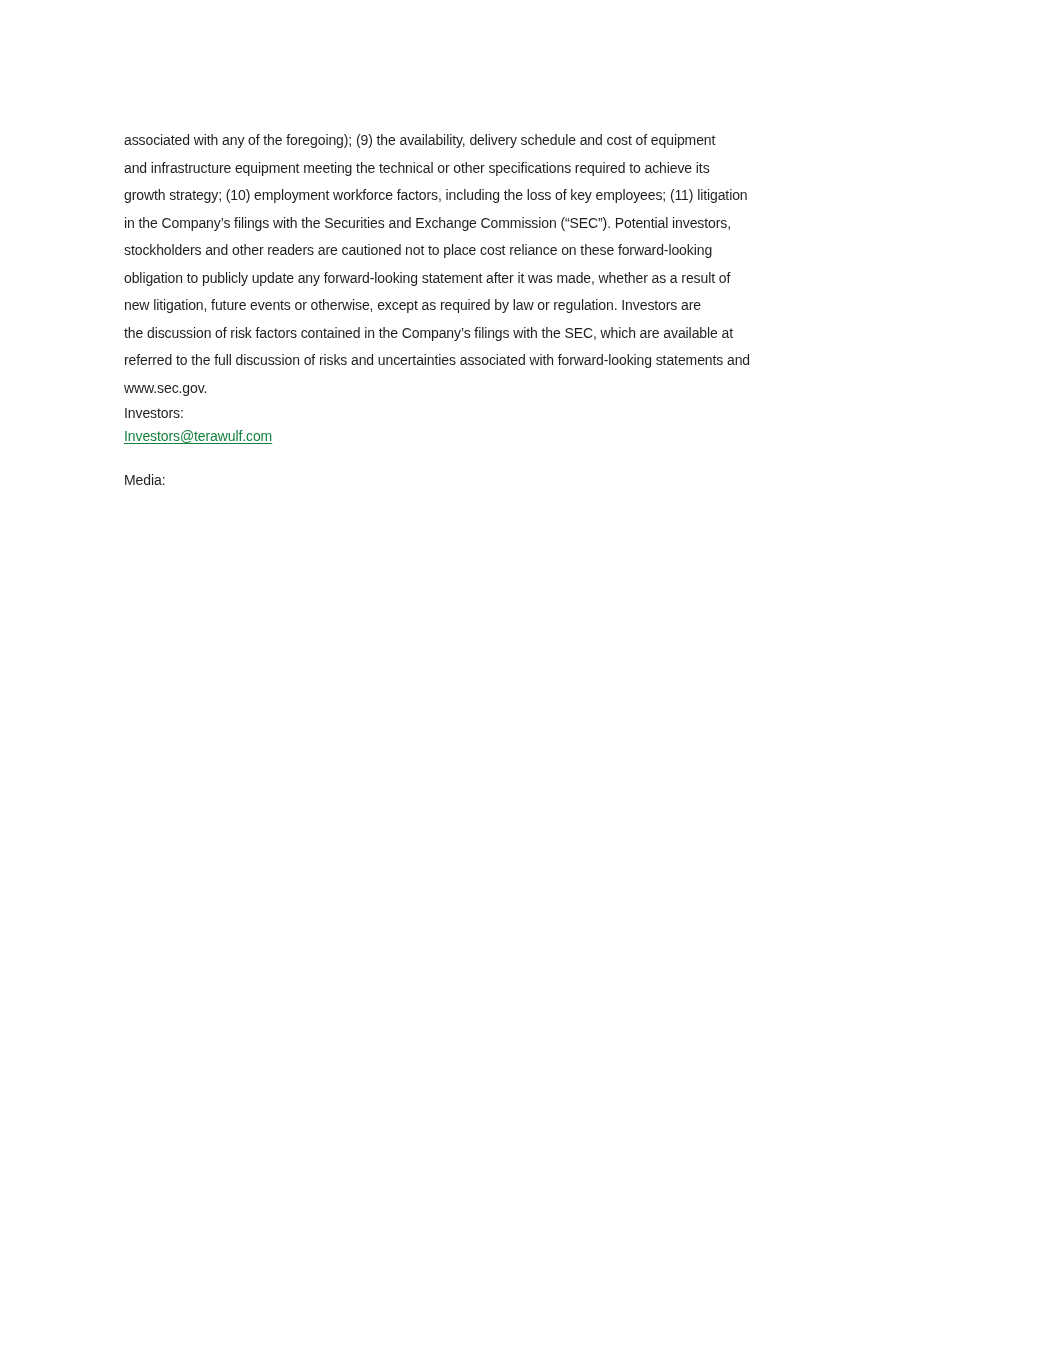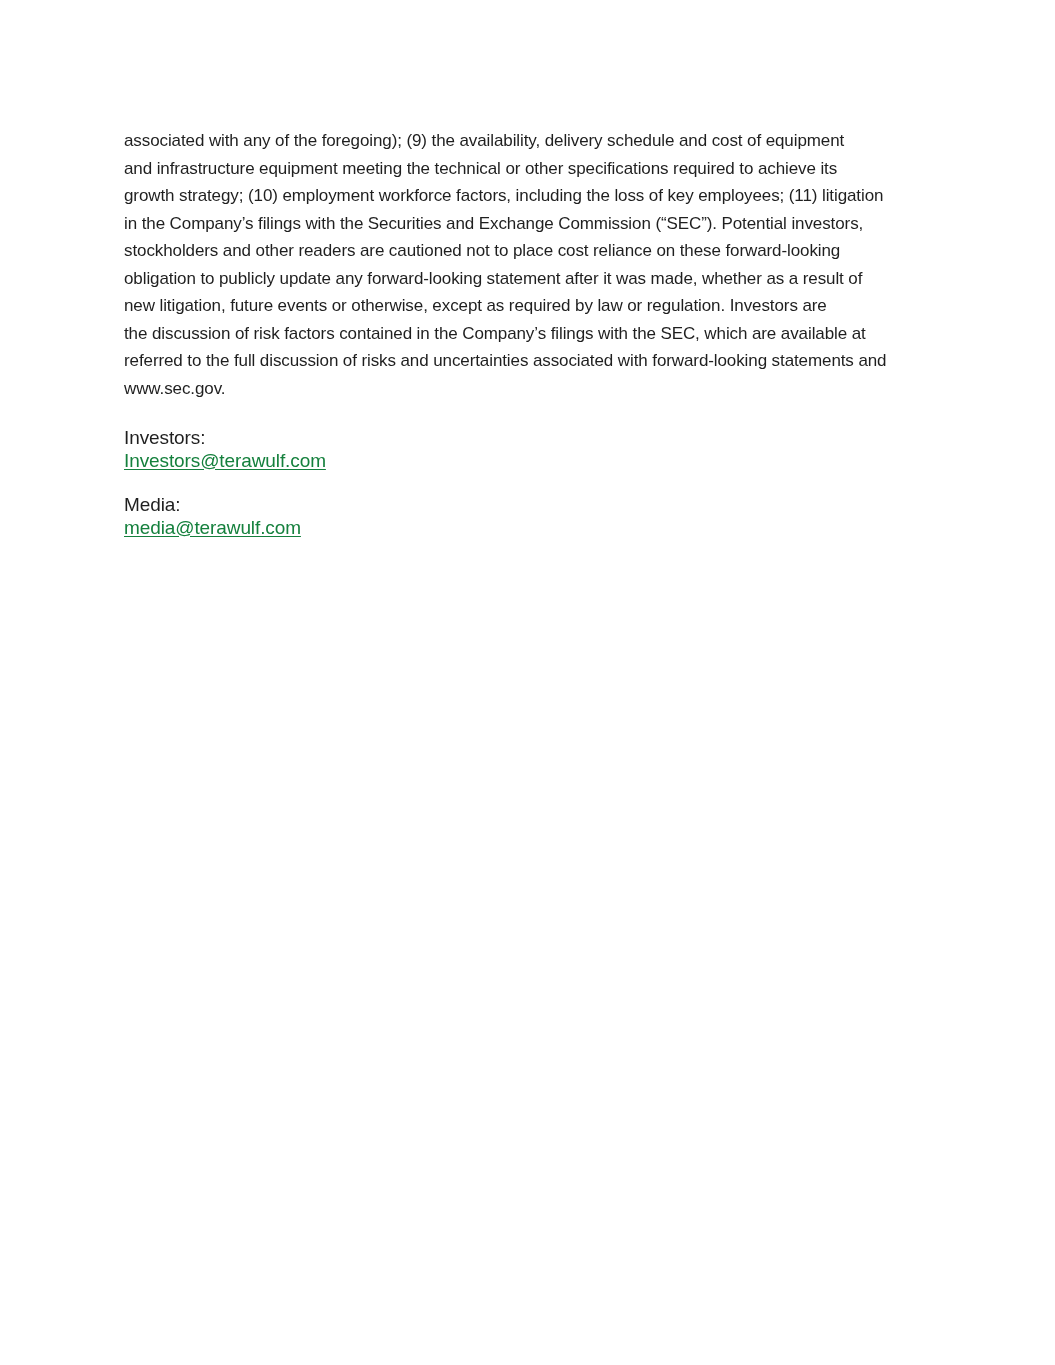--- a/index.html
+++ b/index.html
@@ -15,29 +15,28 @@
     overflow: hidden;
     font-family: "Liberation Sans", "DejaVu Sans", sans-serif;
   }
   .content {
     position: absolute;
     left: 124px;
     top: 127px;
     width: 830px;
   }
   .para .line {
-    font-size: 17px;
+    font-size: 14px;
     line-height: 27.5px;
     color: #1f1f1f;
     letter-spacing: -0.1px;
     white-space: nowrap;
   }
   .contacts {
-    margin-top: 25px;
-    font-size: 19px;
+    font-size: 14px;
     line-height: 22.5px;
     color: #1f1f1f;
     letter-spacing: -0.1px;
   }
   .contact-group + .contact-group {
     margin-top: 22px;
   }
   .contacts a {
     color: #15803d;
     text-decoration: underline;
@@ -65,20 +64,17 @@
 
     <div class="contacts">
       <div class="contact-group">
         <div>Investors:</div>
         <div>
           <a href="#">Investors@terawulf.com</a>
         </div>
       </div>
       <div class="contact-group">
         <div>Media:</div>
-        <div>
-          <a href="#">media@terawulf.com</a>
-        </div>
       </div>
     </div>
 
   </div>
 </div>
 
 </body></html>

